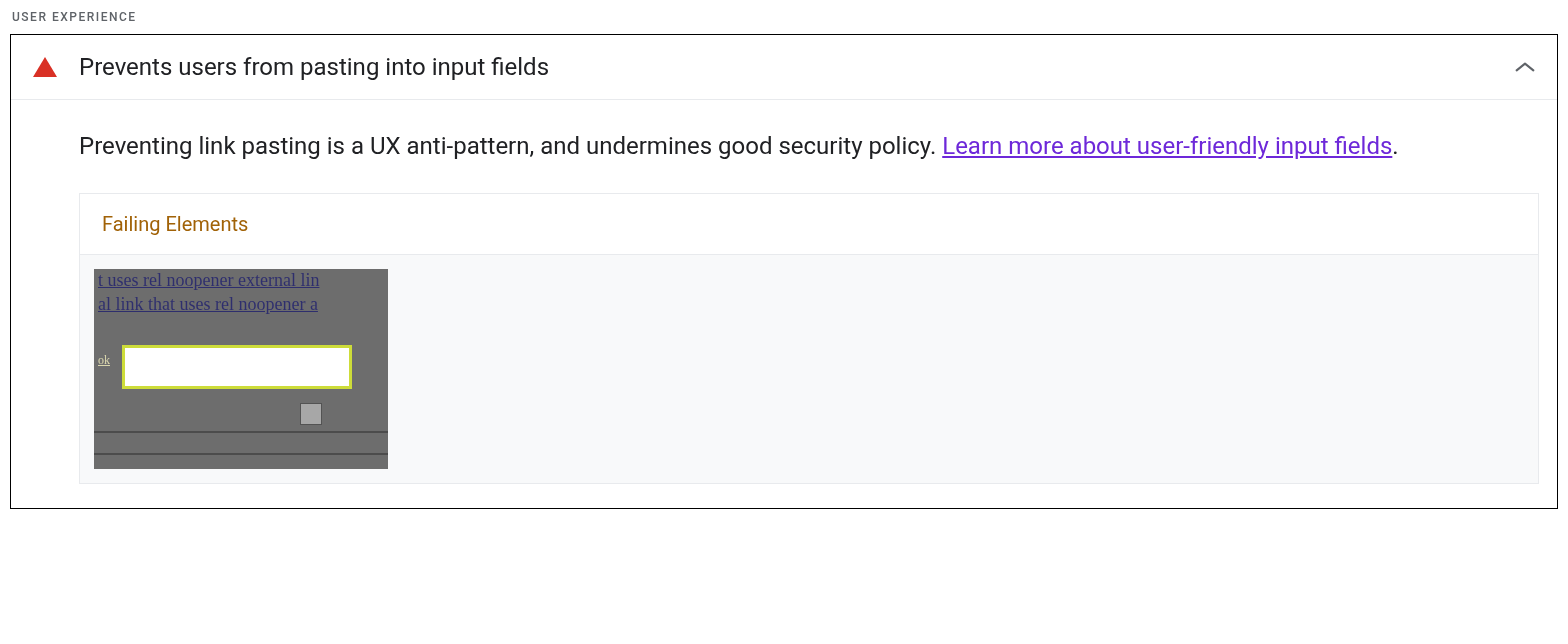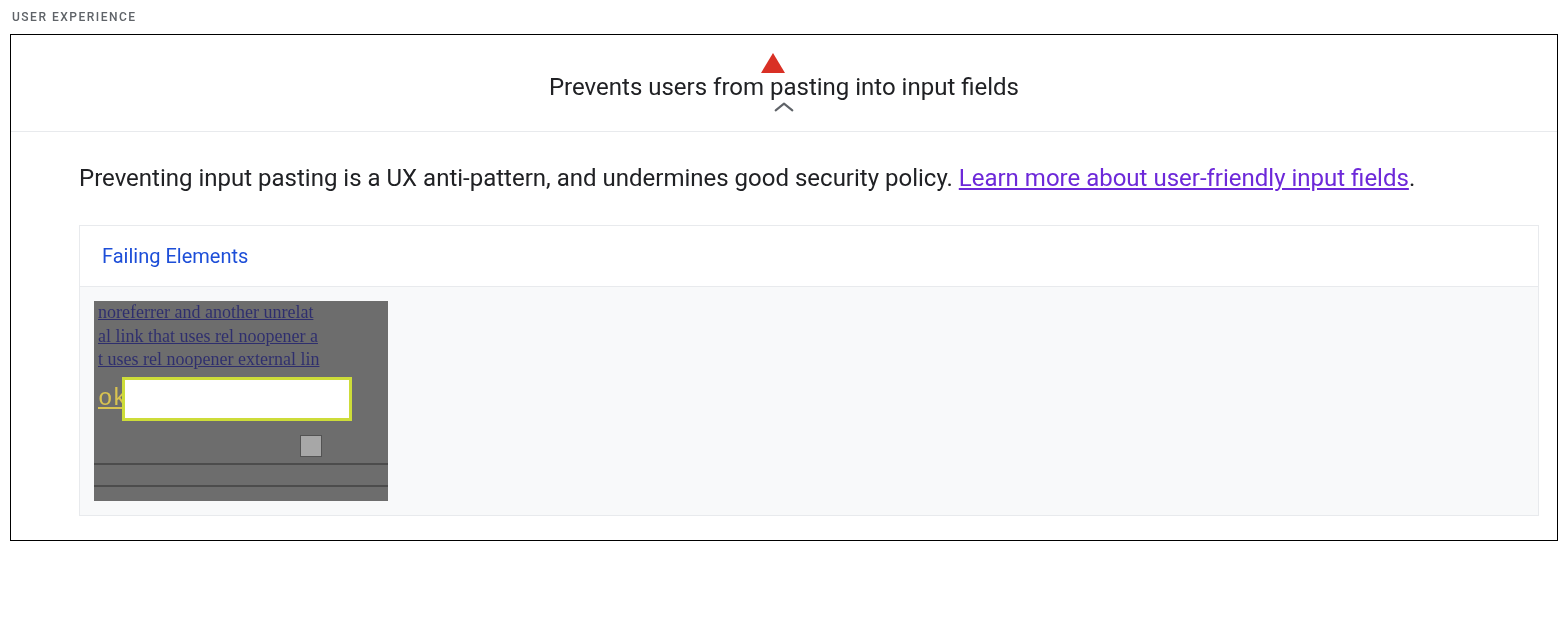--- a/index.html
+++ b/index.html
@@ -20,21 +20,20 @@
     .audit-card {
       border: 1px solid #000;
       background: #fff;
     }
     .audit-summary {
       display: flex;
       align-items: center;
       padding: 18px 22px;
       cursor: pointer;
       border-bottom: 1px solid #e8eaed;
-      flex-direction: column;
     }
     .warning-triangle {
       width: 0;
       height: 0;
       border-left: 12px solid transparent;
       border-right: 12px solid transparent;
       border-bottom: 20px solid #d93025;
       margin-right: 22px;
       flex-shrink: 0;
     }
@@ -63,21 +62,21 @@
       color: #6d28d9;
       text-decoration: underline;
     }
     .details-block {
       border: 1px solid #e8eaed;
       background: #f8f9fa;
     }
     .details-header {
       padding: 18px 22px;
       font-size: 20px;
-      color: #1d4ed8;
+      color: #a16207;
       border-bottom: 1px solid #e8eaed;
       background: #fff;
     }
     .details-row {
       display: flex;
       padding: 14px 14px 14px 14px;
       gap: 30px;
     }
     .thumbnail {
       width: 294px;
@@ -103,23 +102,23 @@
       top: 76px;
       width: 230px;
       height: 44px;
       background: #fff;
       border: 3px solid #cddc39;
     }
     .thumb-ok {
       position: absolute;
       left: 4px;
       top: 84px;
-      color: #fde047;
-      font-family: Liberation Mono, monospace;
-      font-size: 24px;
+      color: #fef9c3;
+      font-family: Liberation Serif, serif;
+      font-size: 12px;
       text-decoration: underline;
       opacity: 0.75;
     }
     .thumb-bar {
       position: absolute;
       bottom: 36px;
       left: 0;
       right: 0;
       height: 2px;
       background: rgba(0,0,0,0.3);
@@ -165,30 +164,29 @@
   <div class="audit-summary">
     <div class="warning-triangle"></div>
     <div class="audit-title">Prevents users from pasting into input fields</div>
     <svg class="chevron" viewBox="0 0 24 12">
       <path d="M2 10 L12 2 L22 10" stroke="#5f6368" stroke-width="2.5" fill="none" stroke-linecap="round" stroke-linejoin="round"></path>
     </svg>
   </div>
 
   <div class="audit-body">
     <p class="audit-description">
-      <span>Preventing input pasting is a UX anti-pattern, and undermines good security policy. </span><a class="learn-more-link" href="#">Learn more about user-friendly input fields</a><span>.</span>
+      <span>Preventing link pasting is a UX anti-pattern, and undermines good security policy. </span><a class="learn-more-link" href="#">Learn more about user-friendly input fields</a><span>.</span>
     </p>
 
     <div class="details-block">
       <div class="details-header">Failing Elements</div>
       <div class="details-row">
         <div class="thumbnail">
-          <div class="thumb-line"> noreferrer and another unrelat</div>
+          <div class="thumb-line">t uses rel noopener external lin</div>
           <div class="thumb-line">al link that uses rel noopener a</div>
-          <div class="thumb-line">t uses rel noopener external lin</div>
           <div class="thumb-ok">ok</div>
           <div class="thumb-hl"></div>
           <div class="thumb-icon"></div>
           <div class="thumb-bar"></div>
           <div class="thumb-bar2"></div>
         </div>
       </div>
     </div>
   </div>
 

